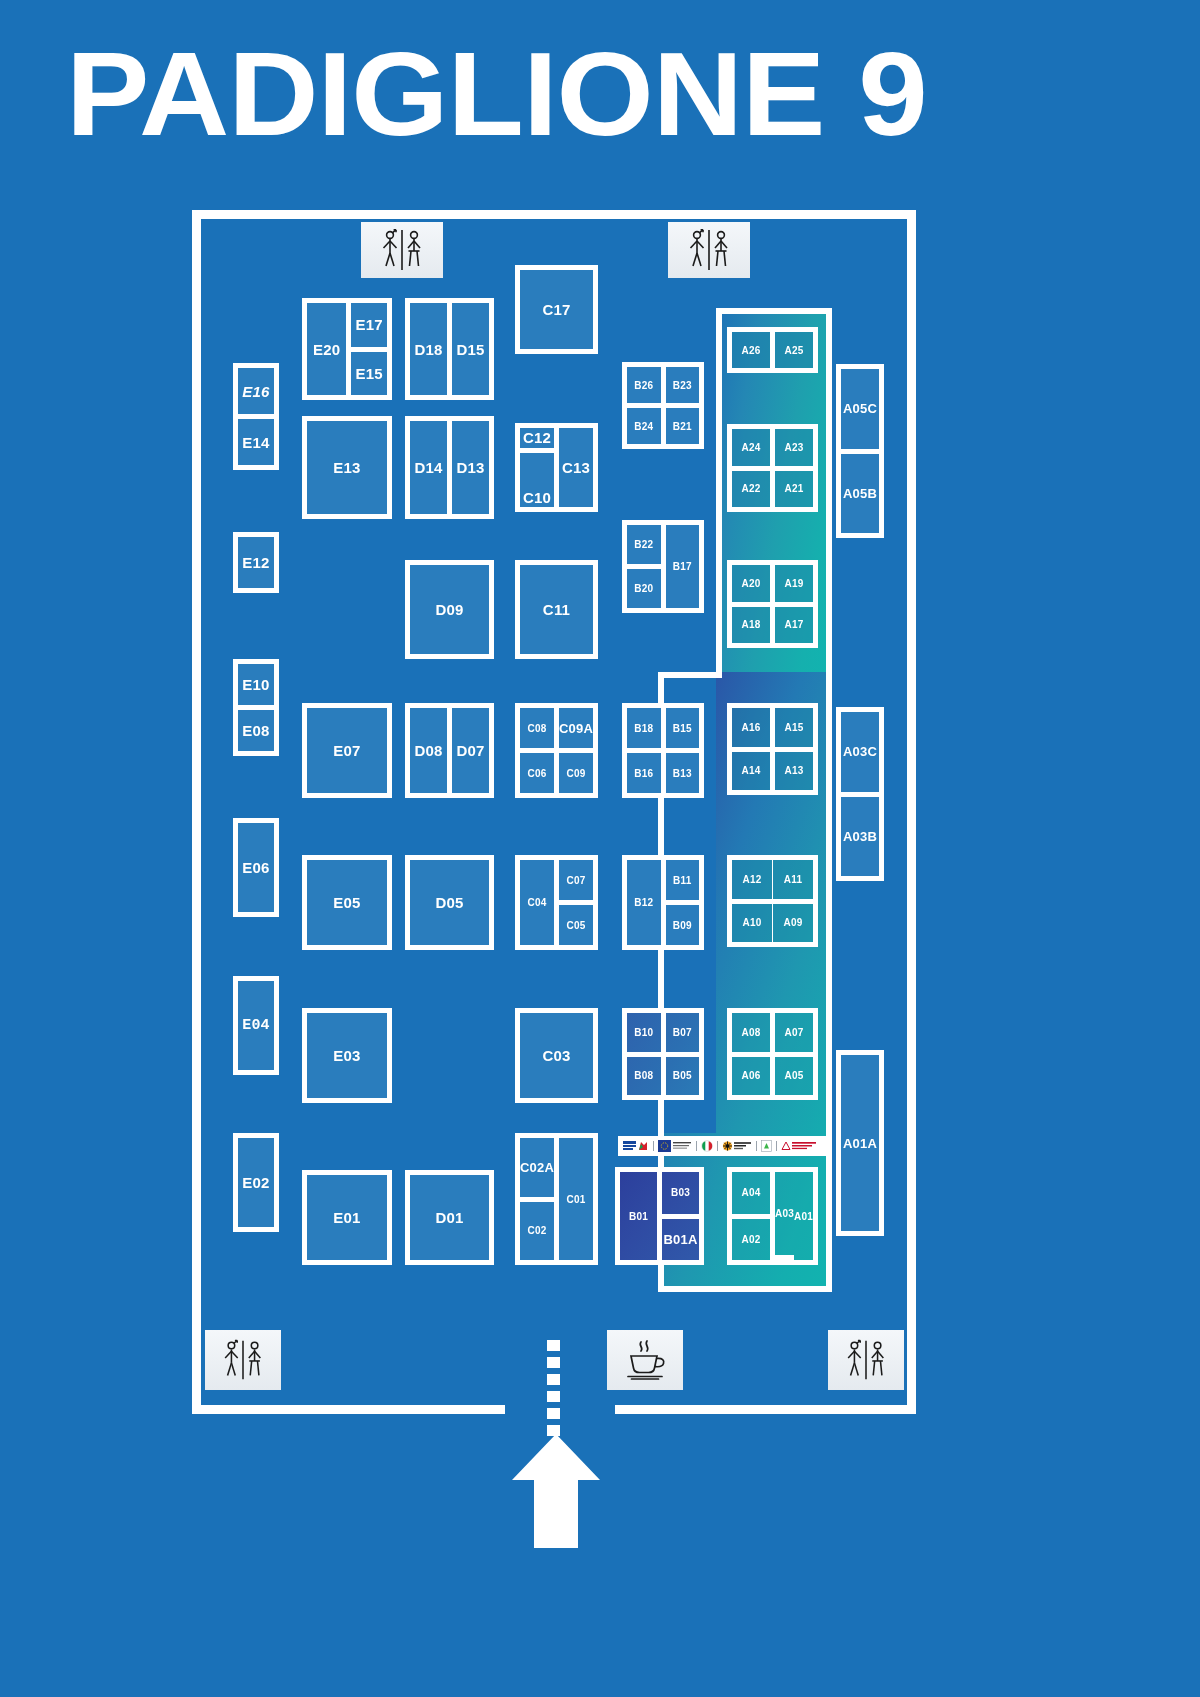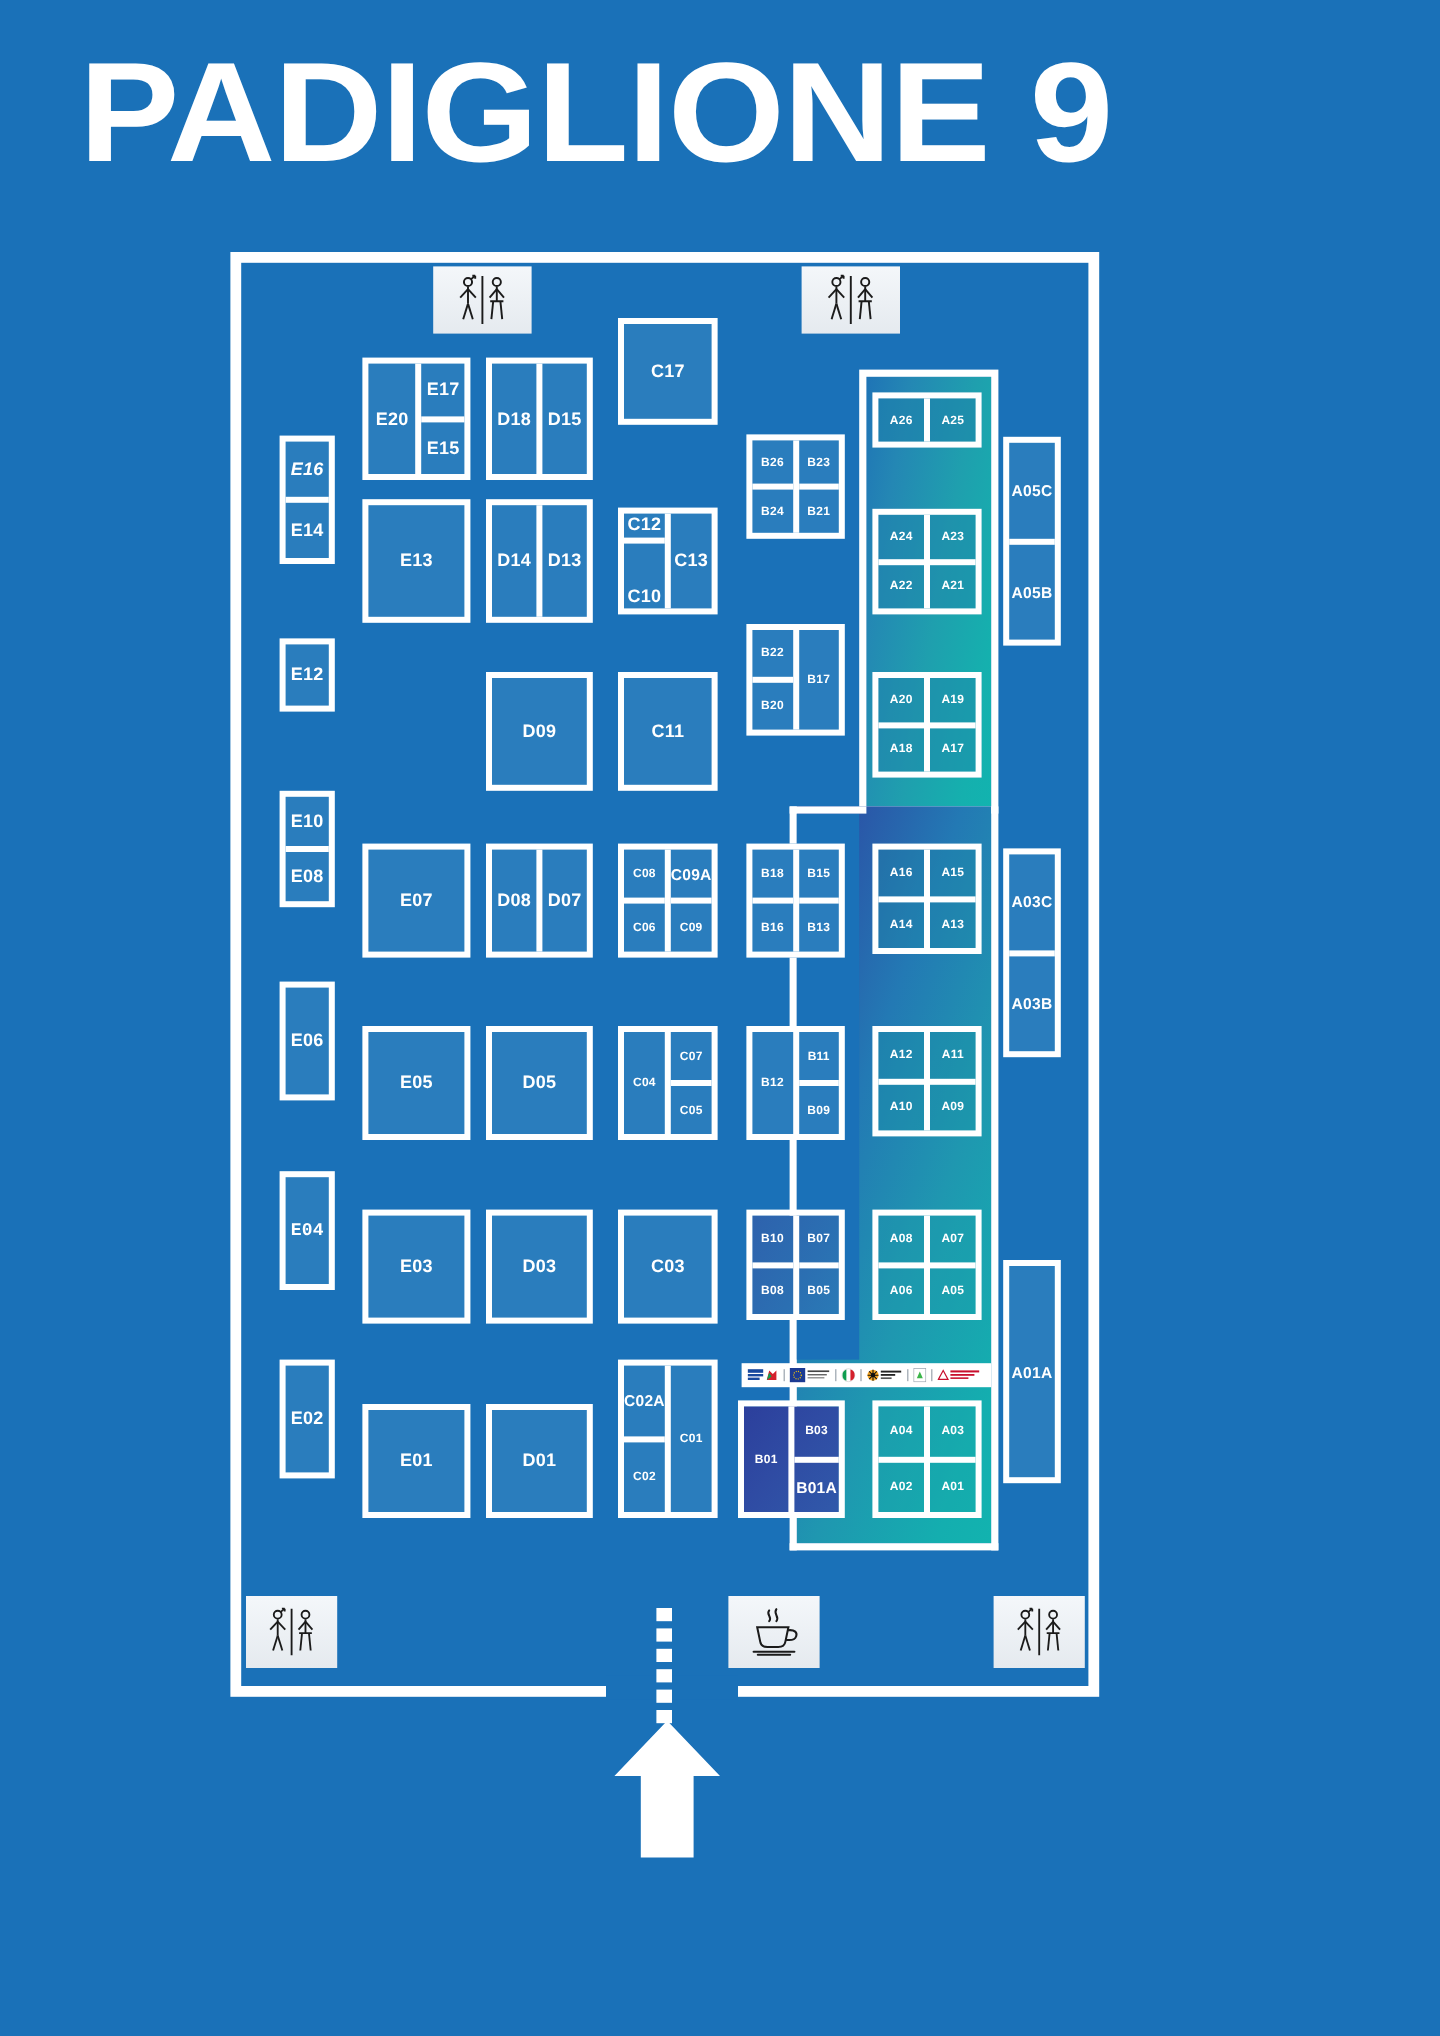--- a/index.html
+++ b/index.html
@@ -246,23 +246,20 @@
   <div class="grp blue" style="left:405px;top:560px;width:89px;height:99px;">
     <div class="cell" style="flex:1;">D09</div>
   </div>
   <div class="grp blue" style="left:405px;top:703px;width:89px;height:95px;">
     <div class="cell b-r" style="flex:1;">D08</div>
     <div class="cell" style="flex:1;">D07</div>
   </div>
   <div class="grp blue" style="left:405px;top:855px;width:89px;height:95px;">
     <div class="cell" style="flex:1;">D05</div>
   </div>
-  <div class="grp blue" style="left:405px;top:1008px;width:89px;height:95px;">
-    <div class="cell" style="flex:1;">D03</div>
-  </div>
   <div class="grp blue" style="left:405px;top:1170px;width:89px;height:95px;">
     <div class="cell" style="flex:1;">D01</div>
   </div>
 
   <div class="grp blue" style="left:515px;top:265px;width:83px;height:89px;">
     <div class="cell" style="flex:1;">C17</div>
   </div>
 
   <div class="grp blue" style="left:515px;top:423px;width:83px;height:89px;">
     <div style="flex:1;display:flex;flex-direction:column;border-right:5px solid #fff;gap:35px;">
@@ -396,21 +393,21 @@
       <div class="cell b-b lbl-sm" style="flex:1;">A16</div>
       <div class="cell lbl-sm" style="flex:1;">A14</div>
     </div>
     <div style="flex:1;display:flex;flex-direction:column;">
       <div class="cell b-b lbl-sm" style="flex:1;">A15</div>
       <div class="cell lbl-sm" style="flex:1;">A13</div>
     </div>
   </div>
 
   <div class="grp" style="left:727px;top:855px;width:91px;height:92px;background:rgba(25,150,165,0.33);">
-    <div style="flex:1;display:flex;flex-direction:column;border-right:5px solid #ffffff;">
+    <div style="flex:1;display:flex;flex-direction:column;border-right:1px solid #ffffff;">
       <div class="cell b-b lbl-sm" style="flex:1;">A12</div>
       <div class="cell lbl-sm" style="flex:1;">A10</div>
     </div>
     <div style="flex:1;display:flex;flex-direction:column;">
       <div class="cell b-b lbl-sm" style="flex:1;">A11</div>
       <div class="cell lbl-sm" style="flex:1;">A09</div>
     </div>
   </div>
 
   <div class="grp" style="left:727px;top:1008px;width:91px;height:92px;background:rgba(25,160,168,0.3);">
@@ -422,21 +419,21 @@
       <div class="cell b-b lbl-sm" style="flex:1;">A07</div>
       <div class="cell lbl-sm" style="flex:1;">A05</div>
     </div>
   </div>
 
   <div class="grp" style="left:727px;top:1167px;width:91px;height:98px;background:rgba(25,165,170,0.28);">
     <div style="flex:1;display:flex;flex-direction:column;border-right:5px solid #fff;">
       <div class="cell b-b lbl-sm" style="flex:1;">A04</div>
       <div class="cell lbl-sm" style="flex:1;">A02</div>
     </div>
-    <div style="flex:1;display:flex;flex-direction:column;">
+    <div style="flex:1;display:flex;">
       <div class="cell b-b lbl-sm" style="flex:1;">A03</div>
       <div class="cell lbl-sm" style="flex:1;">A01</div>
     </div>
   </div>
 
   <div class="grp col blue" style="left:836px;top:364px;width:48px;height:174px;">
     <div class="cell b-b lbl-xs" style="flex:1;">A05C</div>
     <div class="cell lbl-xs" style="flex:1;">A05B</div>
   </div>
 

